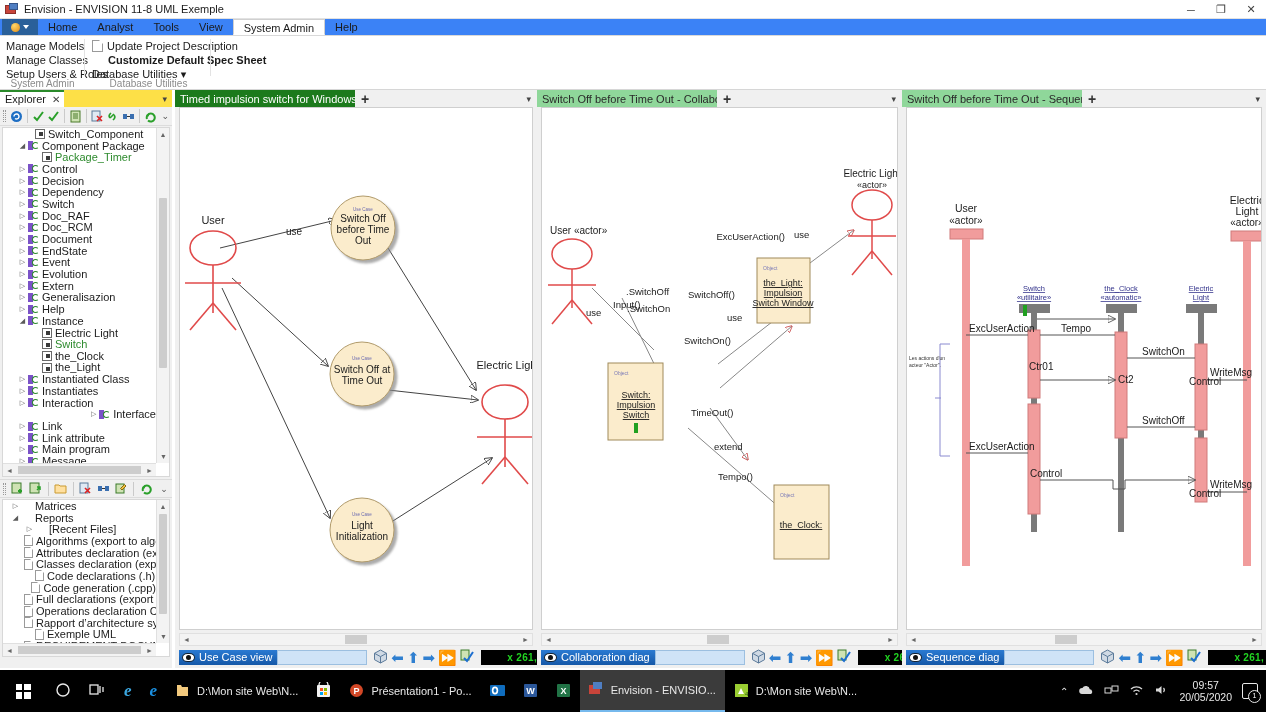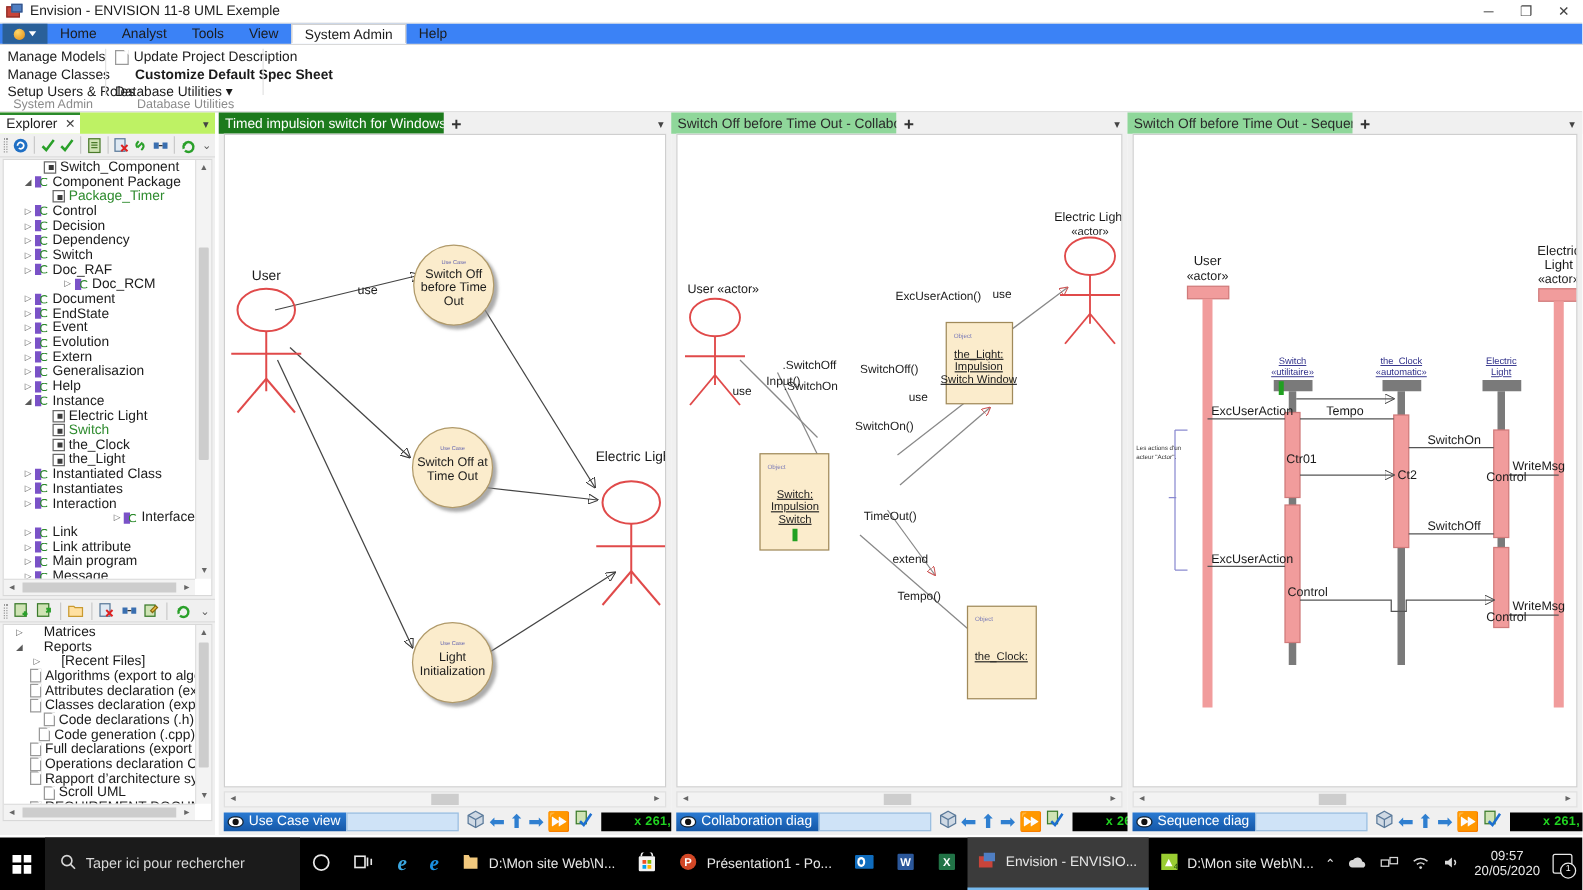--- a/index.html
+++ b/index.html
@@ -66,21 +66,21 @@
   .doc-icon {
     width:11px;height:12px;background:#ffffff;border:1px solid #9a9a9a;position:relative;display:inline-block;
   }
   .doc-icon:after{content:"";position:absolute;right:-1px;top:-1px;border-left:4px solid transparent;border-top:4px solid #ffffff;}
 
   
   .explorer {
     position:absolute; left:0; top:90px; width:172px; height:578px;
     background:#f0f0f0;
   }
-  .ex-tabbar { height:17px; background:#bef264; display:flex; position:relative; }
+  .ex-tabbar { height:17px; background:#fde047; display:flex; position:relative; }
   .ex-tab {
     font-size:11px; color:#1b1b1b; padding:1px 4px 2px 5px; background:#ffffff;
     border-top:2px solid #2a8a2a; display:flex; align-items:center; gap:6px; height:17px;
   }
   .ex-tab .x { color:#444; font-size:10px; }
   .ex-caret { position:absolute; right:5px; top:4px; font-size:9px; color:#444; }
 
   .ex-toolbar {
     height:19px; background:#f0f0f0; display:flex; align-items:center; gap:2px;
     padding-left:3px; border-bottom:1px solid #dcdcdc;
@@ -381,21 +381,21 @@
             <span class="tlbl">Switch</span>
           </div>
           <div class="trow" style="padding-left: 14px;">
             <span class="texp">▷</span>
             <span class="ticon-pkg">
               <span class="a"></span>
               <span class="b"></span>
             </span>
             <span class="tlbl">Doc_RAF</span>
           </div>
-          <div class="trow" style="padding-left: 14px; justify-content: center;">
+          <div class="trow" style="padding-left: 14px;">
             <span class="texp">▷</span>
             <span class="ticon-pkg">
               <span class="a"></span>
               <span class="b"></span>
             </span>
             <span class="tlbl">Doc_RCM</span>
           </div>
           <div class="trow" style="padding-left: 14px;">
             <span class="texp">▷</span>
             <span class="ticon-pkg">
@@ -660,21 +660,21 @@
             <span class="tlbl">Operations declaration C++ (exp</span>
           </div>
           <div class="trow" style="padding-left: 21px;">
             <span class="texp"></span>
             <span class="ticon-file"></span>
             <span class="tlbl">Rapport d’architecture système</span>
           </div>
           <div class="trow" style="padding-left: 21px;">
             <span class="texp"></span>
             <span class="ticon-file"></span>
-            <span class="tlbl">Scroll UML</span>
+            <span class="tlbl">Exemple UML</span>
           </div>
           <div class="trow" style="padding-left: 21px;">
             <span class="texp"></span>
             <span class="ticon-file"></span>
             <span class="tlbl">REQUIREMENT DOCUMENT</span>
           </div>
         </div>
       <div class="vscroll">
         <div class="arrow">▲</div>
         <div class="thumb" style="top:14px;height:100px;"></div>
@@ -1036,29 +1036,20 @@
 
   <div class="taskbar">
     <div class="start">
       <div class="startlogo">
           <span></span>
           <span></span>
           <span></span>
           <span></span>
         </div>
     </div>
-    <div class="searchbox">
-      <span>
-        <svg width="13" height="13" viewBox="0 0 13 13">
-            <circle cx="5.5" cy="5.5" r="4" stroke="#d8d8d8" fill="none" stroke-width="1.3"></circle>
-            <path d="M8.5 8.5L12 12" stroke="#d8d8d8" stroke-width="1.3"></path>
-          </svg>
-      </span>
-      <span>Taper ici pour rechercher</span>
-    </div>
 
     <div class="tbitem">
       <span>
         <svg width="16" height="16" viewBox="0 0 16 16">
             <circle cx="8" cy="8" r="6" stroke="#e8e8e8" stroke-width="1.4" fill="none"></circle>
           </svg>
       </span>
     </div>
     <div class="tbitem">
       <span>

